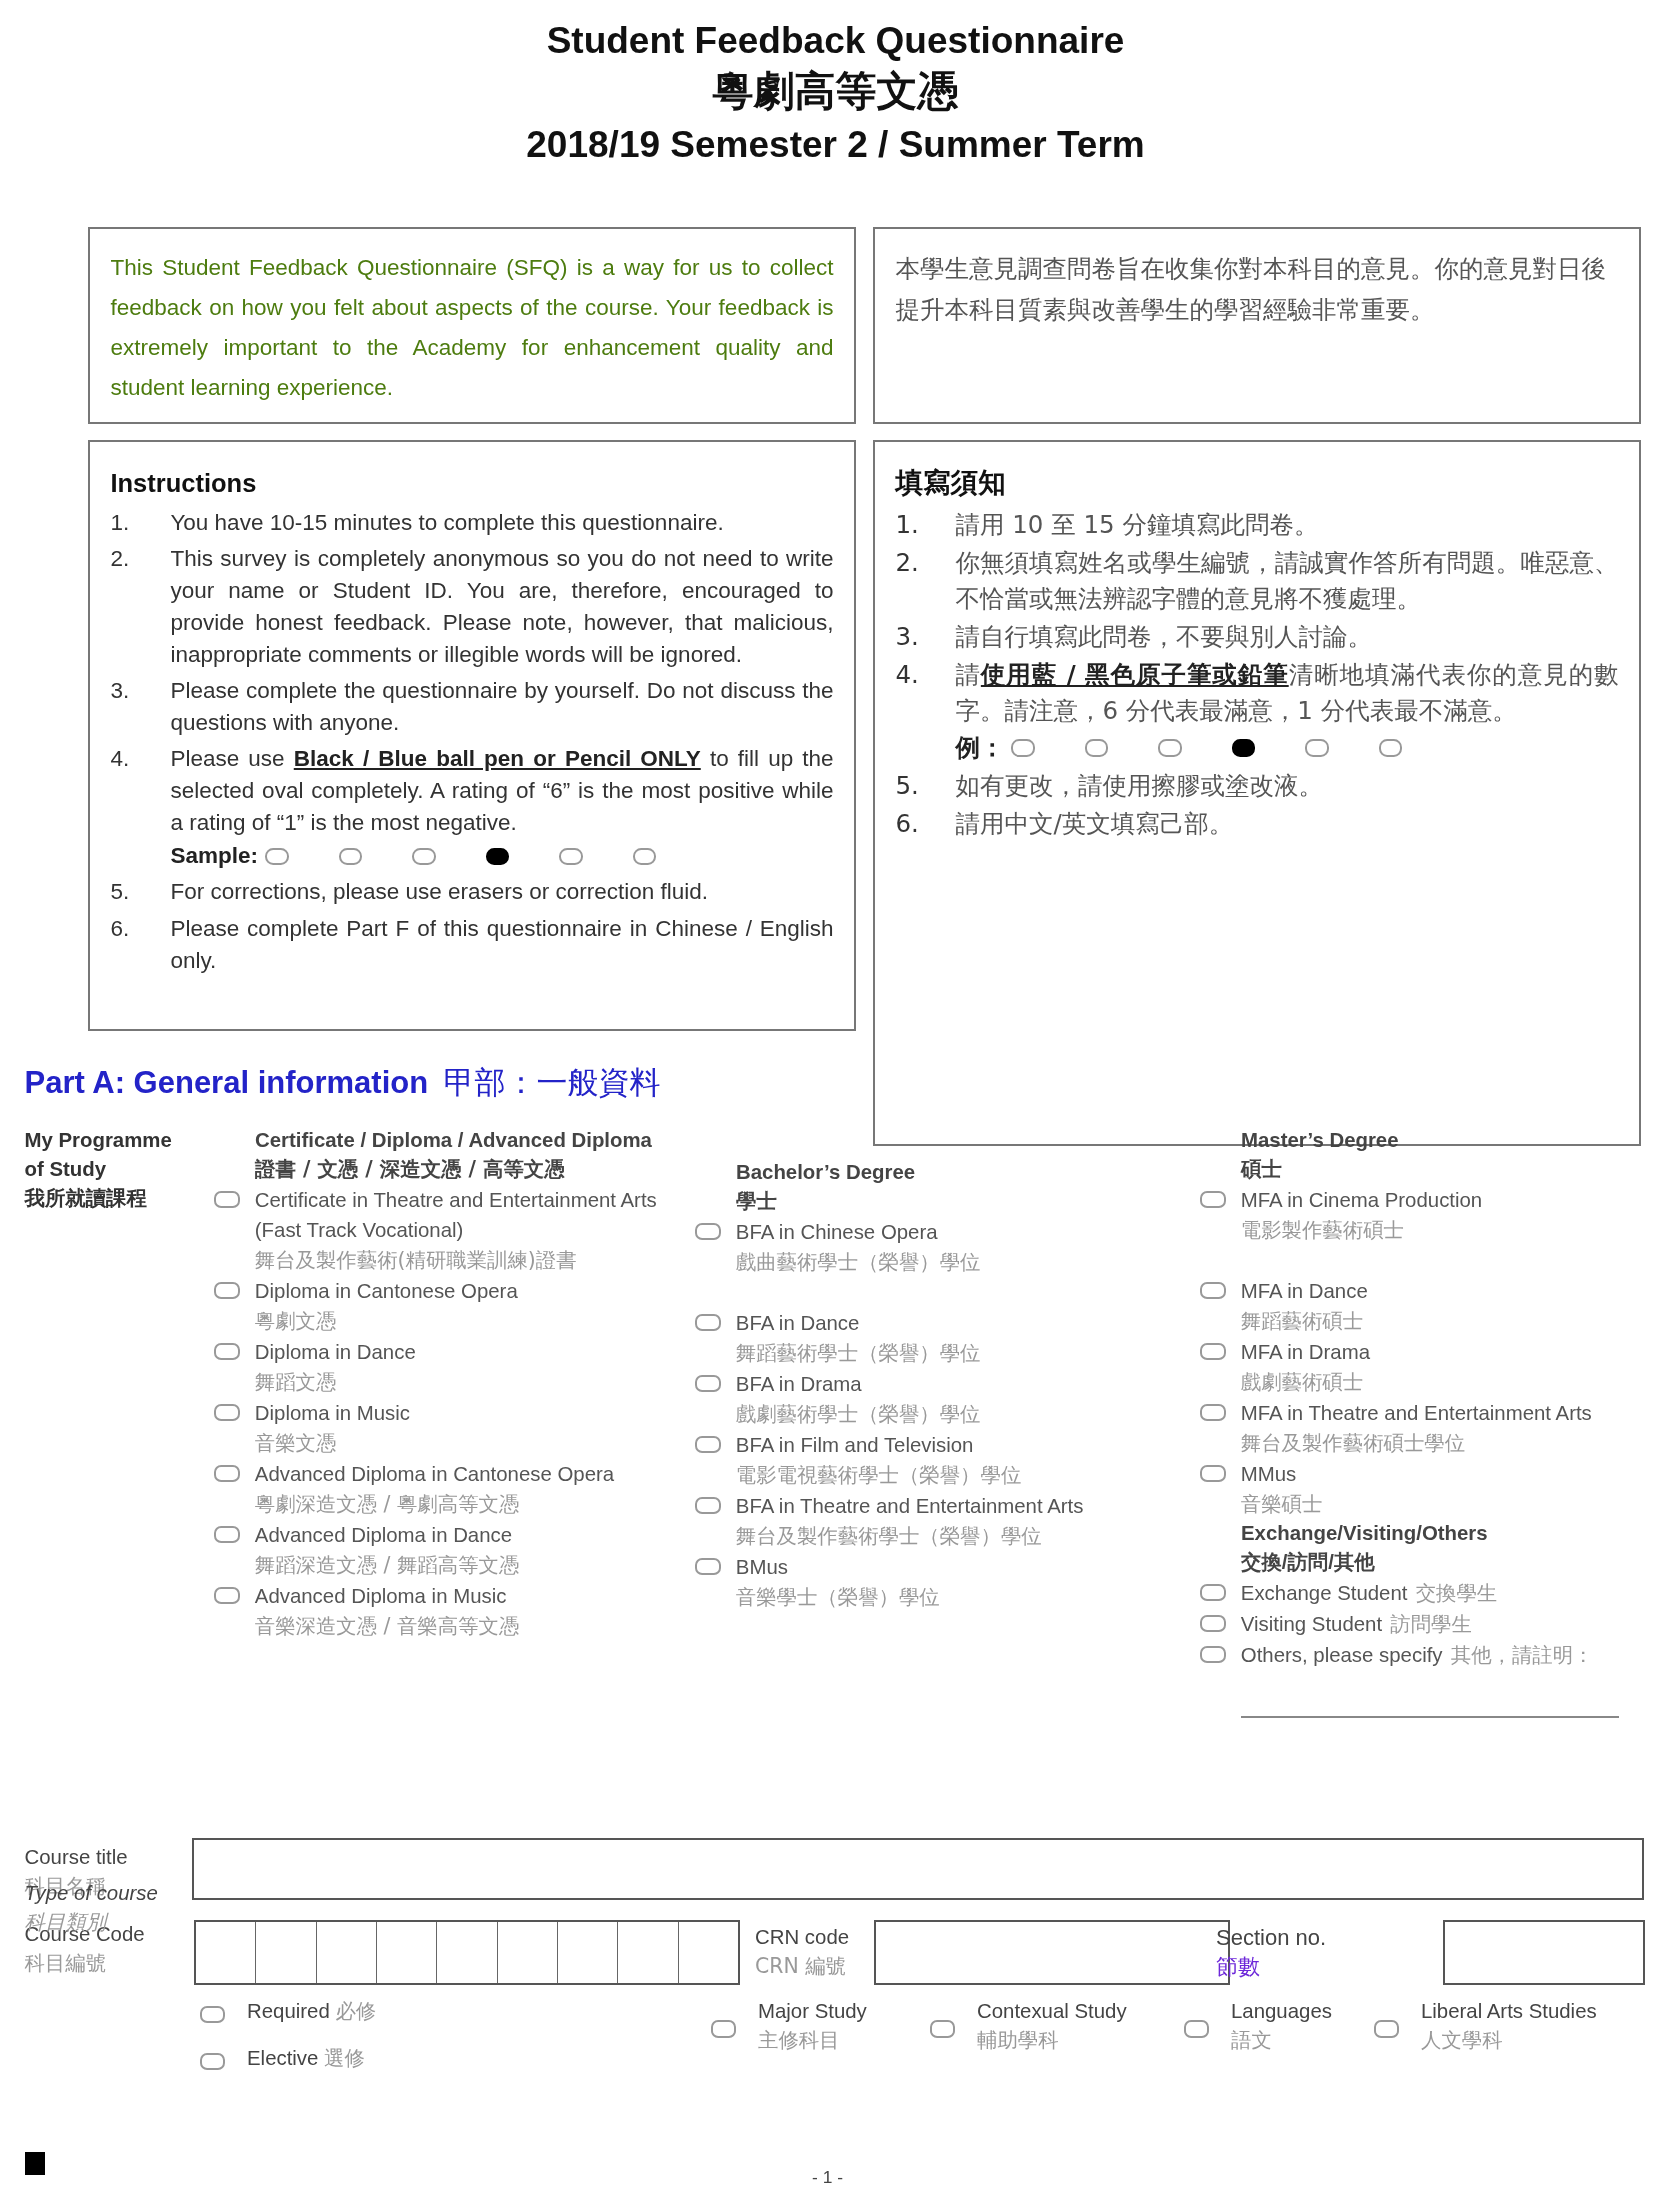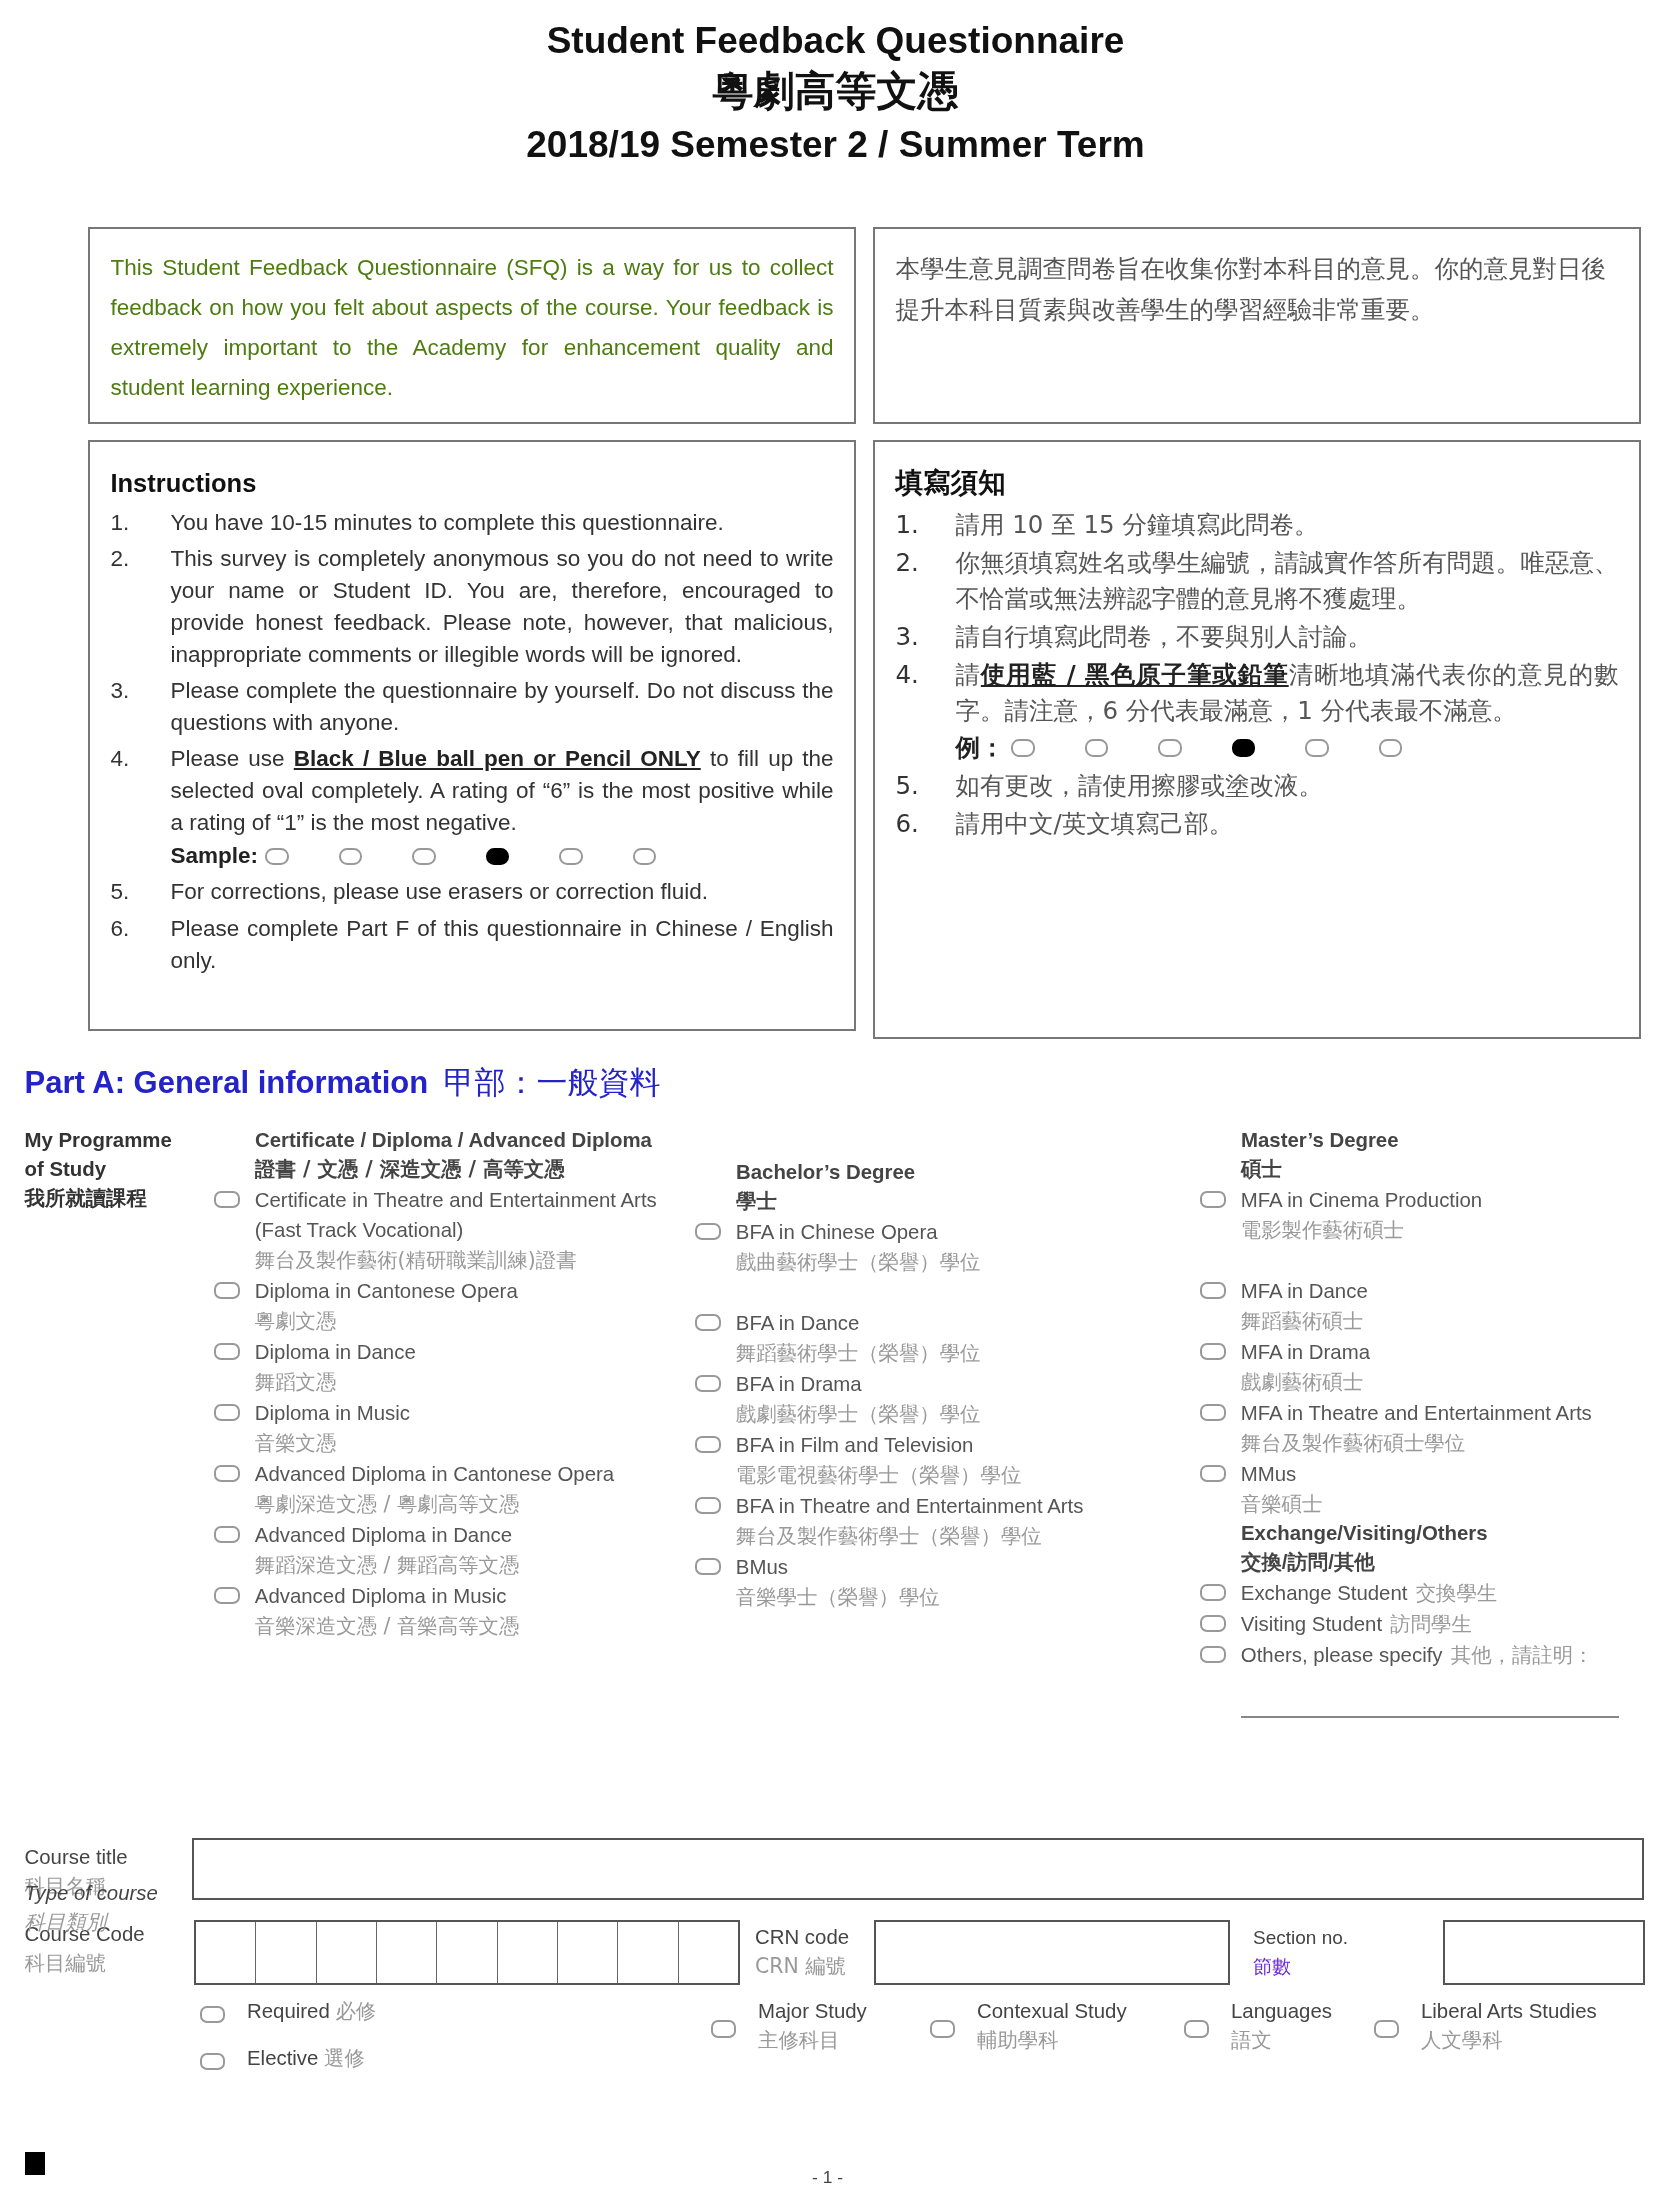--- a/index.html
+++ b/index.html
@@ -11,21 +11,21 @@
   .title-block { position: absolute; left: 0; top: 15.3px; width: 100%; text-align: center; font-weight: bold; color: #111; }
   .title-block .t1 { font-size: 37px; line-height: 51px; }
   .title-block .t2 { font-size: 41px; line-height: 51px; }
   .title-block .t3 { font-size: 37px; line-height: 56px; }
 
   .box { position: absolute; border: 2px solid #777; background: #fff; }
   .intro-en { left: 88px; top: 227px; width: 768px; height: 197px; padding: 19.4px 20.4px; font-size: 22.5px; line-height: 40px; text-align: justify; color: #4d7c0f; }
   .intro-zh { left: 873px; top: 227px; width: 768px; height: 197px; padding: 19.4px 20.4px; font-size: 24.5px; line-height: 41px; color: #555; font-family: "DejaVu Sans", sans-serif; }
 
   .instr-en { left: 88px; top: 440px; width: 768px; height: 591px; padding: 23px 20.4px 10.2px 20.4px; color: #333; }
-  .instr-zh { left: 873px; top: 440px; width: 768px; height: 599px; padding: 23px 20.4px 10.2px 20.4px; color: #555; font-family: "DejaVu Sans", sans-serif; }
+  .instr-zh { left: 873px; top: 440px; width: 768px; height: 706px; padding: 23px 20.4px 10.2px 20.4px; color: #555; font-family: "DejaVu Sans", sans-serif; }
   .instr-title { font-size: 25.5px; font-weight: bold; color: #111; line-height: 36px; margin-bottom: 6.1px; }
   .instr-zh .instr-title { font-size: 27.6px; }
   .instr-list { list-style: none; }
   .instr-list li { display: flex; font-size: 22.5px; line-height: 32px; margin-bottom: 4.1px; }
   .instr-zh .instr-list li { font-size: 24.5px; line-height: 36px; margin-bottom: 2px; }
   .instr-list .num { width: 60px; flex: 0 0 60px; color: #333; }
   .instr-list .txt { flex: 1; text-align: justify; }
   .instr-list u, .underlined { text-decoration: underline; font-weight: bold; color: #222; }
   .sample-row { display: flex; align-items: center; margin-top: 1px; }
   .sample-label { font-weight: bold; color: #222; margin-right: 7.1px; }
@@ -55,21 +55,21 @@
   .form-label { position: absolute; left: 24.5px; font-size: 20.4px; line-height: 29px; color: #444; }
   .form-label .zh { color: #999; font-family: "DejaVu Sans", sans-serif; }
   .field { position: absolute; border: 2.6px solid #555; background: #fff; }
   .course-title-field { left: 192px; top: 1838px; width: 1452px; height: 62px; }
   .course-code-field { left: 194px; top: 1920px; width: 546px; height: 65px; display: flex; }
   .course-code-field .cell { flex: 1; border-right: 1.5px solid #666; }
   .course-code-field .cell:last-child { border-right: none; }
   .crn-label { position: absolute; left: 755px; top: 1923px; font-size: 20.4px; line-height: 29px; color: #444; }
   .crn-label .zh { color: #999; font-family: "DejaVu Sans", sans-serif; }
   .crn-field { left: 874px; top: 1920px; width: 356px; height: 65px; }
-  .section-label { position: absolute; left: 1253px; top: 1923px; font-size: 19px; line-height: 29px; color: #444; }
+  .section-label { position: absolute; left: 1216px; top: 1923px; font-size: 22px; line-height: 29px; color: #444; }
   .section-label .zh { color: #6d28d9; font-family: "DejaVu Sans", sans-serif; }
   .section-field { left: 1443px; top: 1920px; width: 202px; height: 65px; }
 
   .type-opt { position: absolute; display: flex; align-items: center; }
   .type-opt .radio { width: 24.5px; height: 17.4px; border: 2px solid #999; border-radius: 7.1px; margin-right: 22.5px; margin-top: 6.1px; }
   .type-opt .labels { font-size: 20.4px; line-height: 29px; color: #444; }
   .type-opt .labels .zh { color: #999; font-family: "DejaVu Sans", sans-serif; }
 
   .corner-mark { position: absolute; left: 24.5px; top: 2152px; width: 20.4px; height: 23px; background: #000; }
   .page-num { position: absolute; left: 807px; top: 2167px; width: 41px; text-align: center; font-size: 17.4px; color: #444; }

